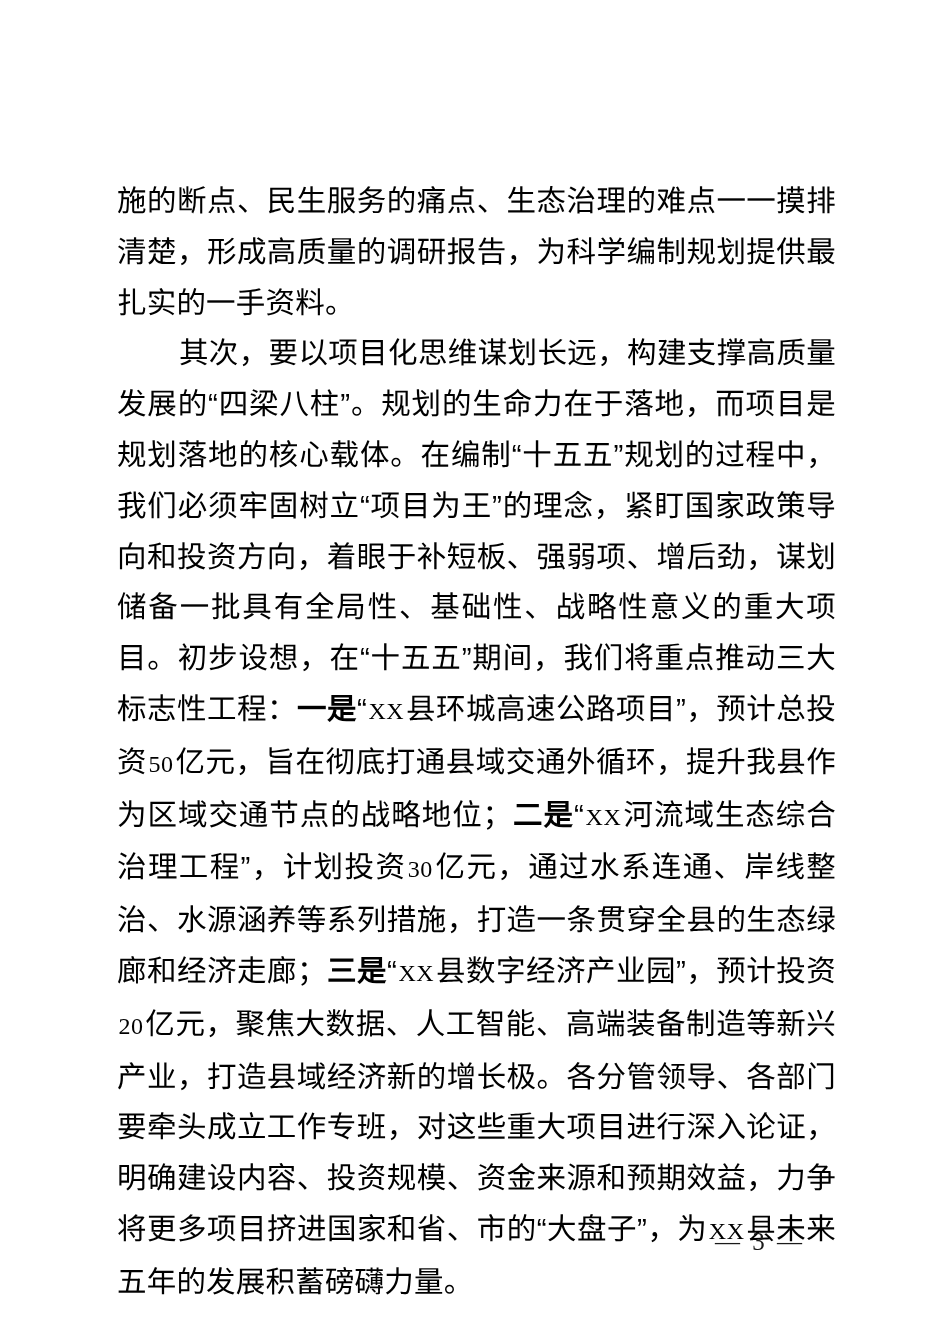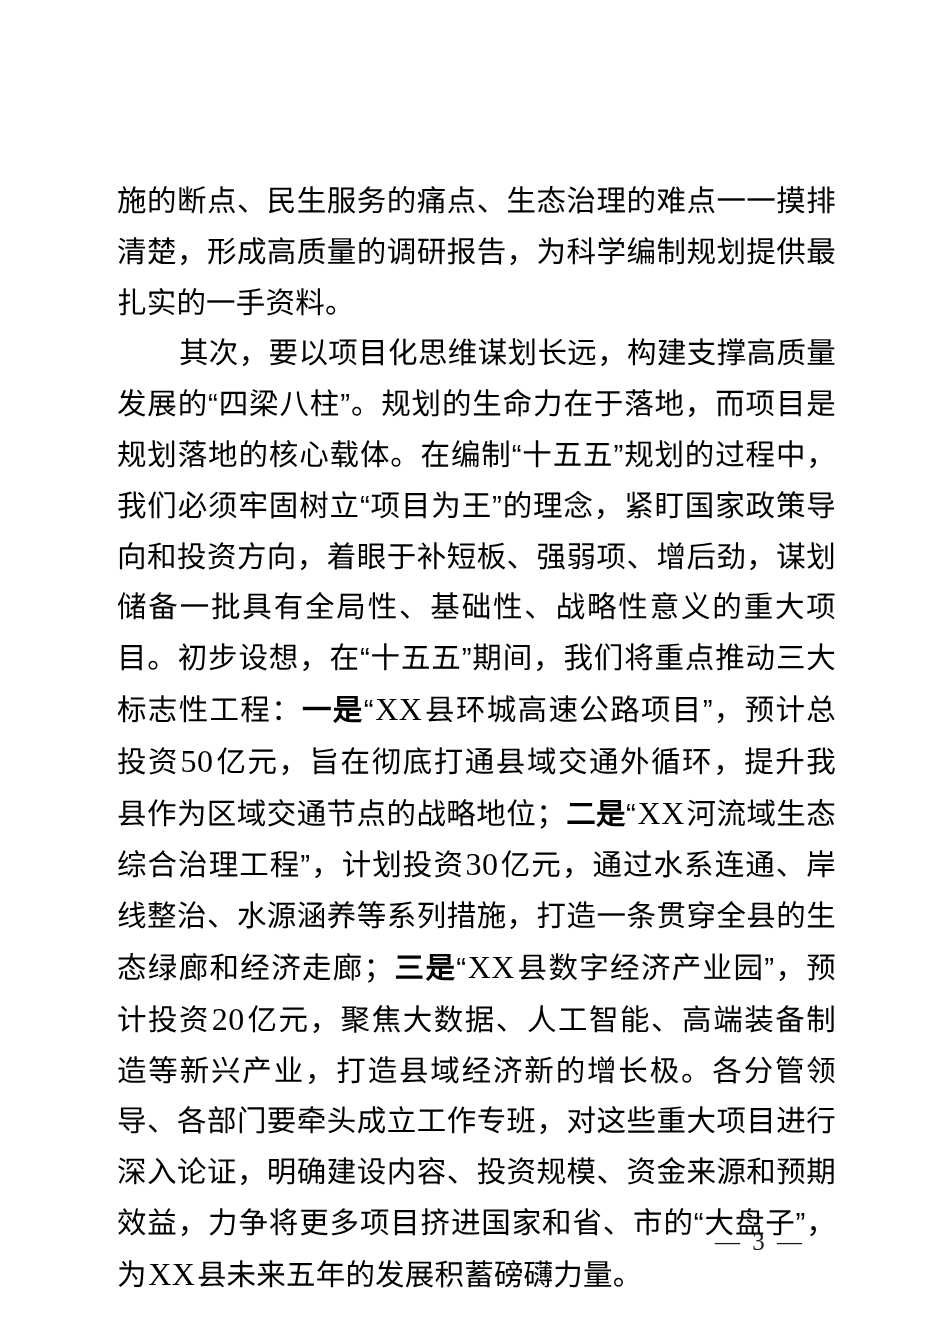--- a/index.html
+++ b/index.html
@@ -42,21 +42,21 @@
     margin-top: 0;
   }
 
   .para-indent {
     text-indent: 62px;
   }
 
   
   .lat {
     font-family: "Liberation Serif", "DejaVu Serif", serif;
-    font-size: 32px;
+    font-size: 24px;
     letter-spacing: 0.5px;
     padding: 0 1.5px;
   }
 
   .bold-marker {
     font-weight: bold;
   }
 
   .footer {
     position: absolute;

